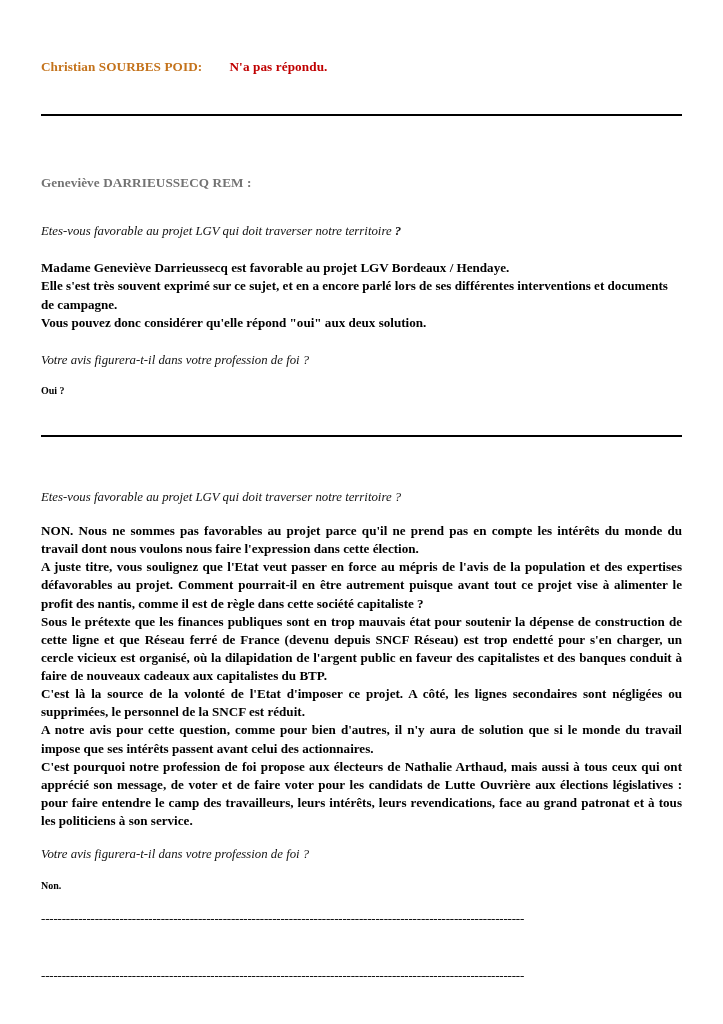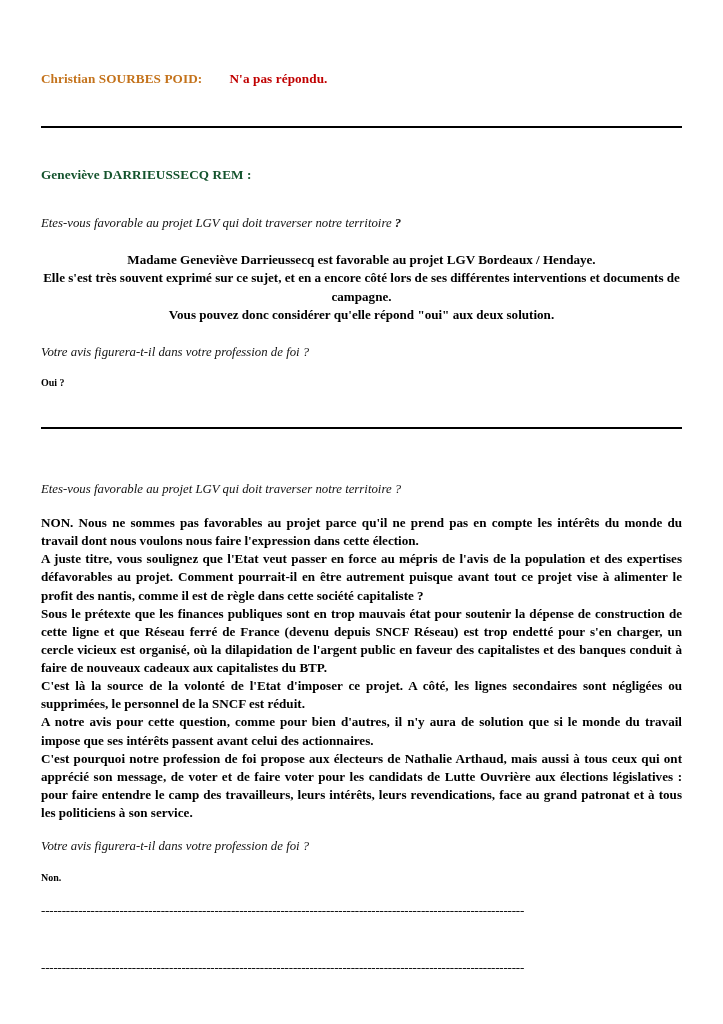--- a/index.html
+++ b/index.html
@@ -17,37 +17,37 @@
     overflow: hidden;
   }
   .page {
     position: absolute;
     inset: 0;
     padding: 0;
   }
   .content {
     position: absolute;
     left: 41px;
-    top: 16px;
+    top: 4px;
     width: 641px;
   }
 
   
   .spacer-top       { height: 55px; }
 
   .resp-line {
     font-size: 13.2px;
     font-weight: bold;
     line-height: 1.25;
     white-space: pre;
     letter-spacing: 0.1px;
   }
   .name-orange { color: #C4731C; }
   .name-tan    { color: #B5814A; }
-  .name-red    { color: #14532d; }
+  .name-red    { color: #737373; margin-top: 20px; }
   .answer-red  { color: #C00000; }
   .name-black  { color: #000000; }
 
   .heading {
     font-size: 13.2px;
     font-weight: bold;
     line-height: 1.3;
     letter-spacing: 0.1px;
   }
 
@@ -62,21 +62,21 @@
     font-style: italic;
   }
 
   .body-par {
     font-size: 13.1px;
     font-weight: bold;
     line-height: 1.385;
     text-align: justify;
     color: #000000;
   }
-  .body-par.nojust { text-align: center; }
+  .body-par.nojust { text-align: left; }
 
   .short-answer {
     font-size: 10px;
     font-weight: bold;
     line-height: 1.3;
   }
 
   hr.rule {
     border: none;
     border-top: 2px solid #000000;
@@ -119,21 +119,21 @@
 
     <div class="gap-38"></div>
 
     <div class="heading name-red">Geneviève DARRIEUSSECQ REM :</div>
 
     <div class="gap-32"></div>
     <div class="question"><span>Etes-vous favorable au projet LGV qui doit traverser notre territoire </span><b>?</b></div>
 
     <div class="gap-20"></div>
     <div class="body-par nojust">Madame Geneviève Darrieussecq est favorable au projet LGV Bordeaux / Hendaye.</div>
-    <div class="body-par nojust">Elle s'est très souvent exprimé sur ce sujet, et en a encore côté lors de ses différentes interventions et documents de campagne.</div>
+    <div class="body-par nojust">Elle s'est très souvent exprimé sur ce sujet, et en a encore parlé lors de ses différentes interventions et documents de campagne.</div>
     <div class="body-par nojust">Vous pouvez donc considérer qu'elle répond "oui" aux deux solution.</div>
 
     <div class="gap-20"></div>
     <div class="question">Votre avis figurera-t-il dans votre profession de foi ?</div>
 
     <div class="gap-16"></div>
     <div class="short-answer name-black">Oui ?</div>
 
     <div class="gap-38"></div>
     <hr class="rule">

